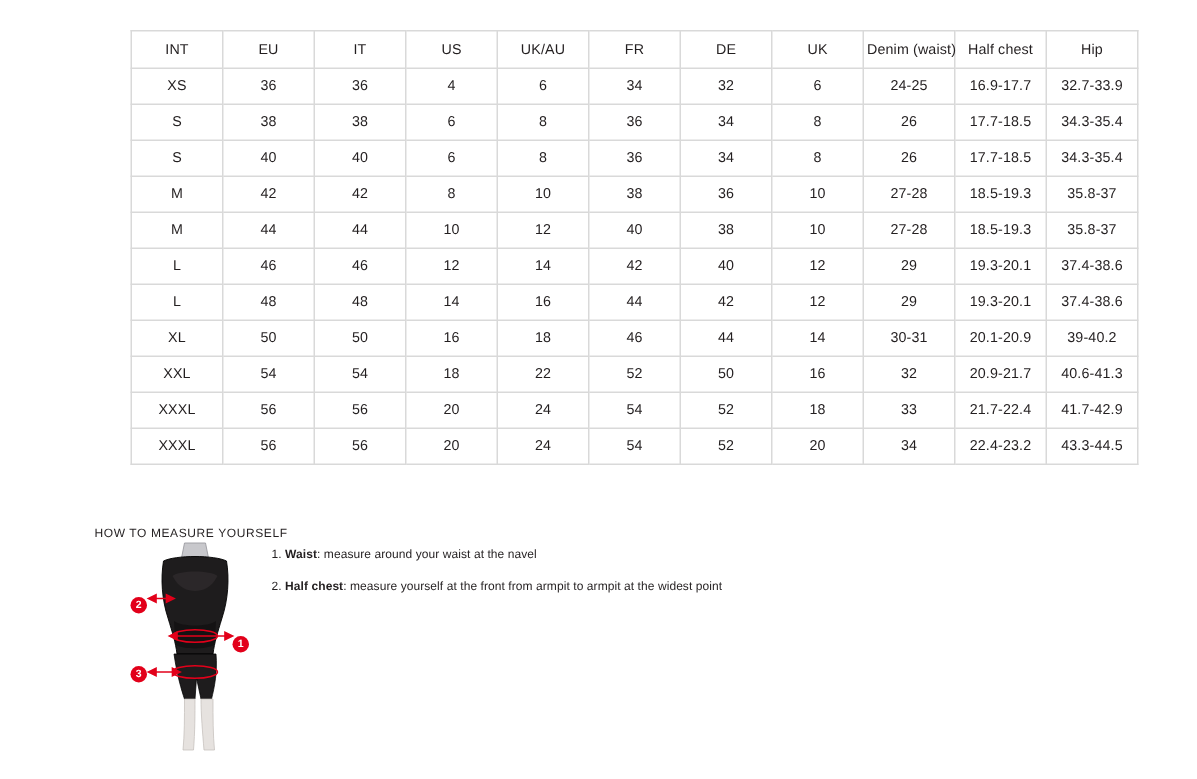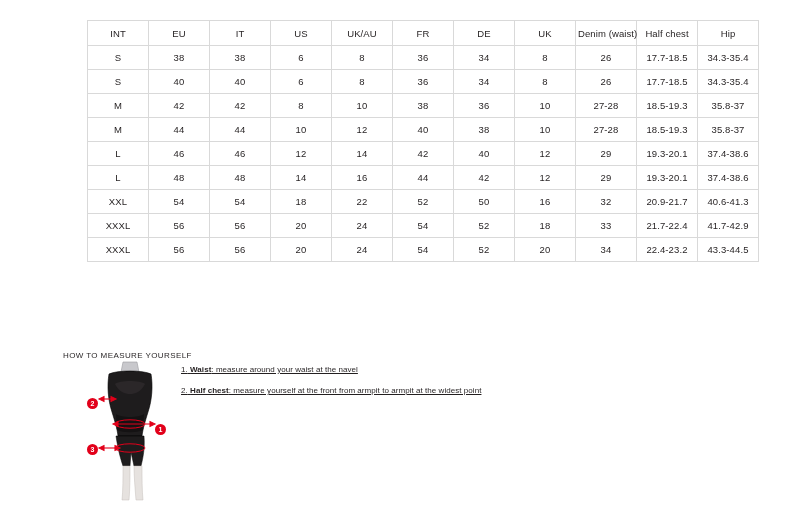--- a/index.html
+++ b/index.html
@@ -59,21 +59,20 @@
     font-size: 8px;
     font-weight: normal;
     letter-spacing: 0.4px;
     color: #231f20;
   }
   .measure-list {
     position: absolute;
     left: 181px;
     top: 364px;
     width: 420px;
-    text-decoration: underline;
   }
   .measure-item {
     font-size: 8px;
     line-height: 11px;
     color: #231f20;
     margin-bottom: 10px;
     letter-spacing: 0.05px;
   }
   .measure-item b {
     font-weight: bold;
@@ -124,20 +123,33 @@
           <th>FR</th>
           <th>DE</th>
           <th>UK</th>
           <th>Denim (waist)</th>
           <th>Half chest</th>
           <th>Hip</th>
         </tr>
       </thead>
       <tbody>
         <tr>
+          <td>XS</td>
+          <td>36</td>
+          <td>36</td>
+          <td>4</td>
+          <td>6</td>
+          <td>34</td>
+          <td>32</td>
+          <td>6</td>
+          <td>24-25</td>
+          <td>16.9-17.7</td>
+          <td>32.7-33.9</td>
+        </tr>
+        <tr>
           <td>S</td>
           <td>38</td>
           <td>38</td>
           <td>6</td>
           <td>8</td>
           <td>36</td>
           <td>34</td>
           <td>8</td>
           <td>26</td>
           <td>17.7-18.5</td>
@@ -202,20 +214,33 @@
           <td>14</td>
           <td>16</td>
           <td>44</td>
           <td>42</td>
           <td>12</td>
           <td>29</td>
           <td>19.3-20.1</td>
           <td>37.4-38.6</td>
         </tr>
         <tr>
+          <td>XL</td>
+          <td>50</td>
+          <td>50</td>
+          <td>16</td>
+          <td>18</td>
+          <td>46</td>
+          <td>44</td>
+          <td>14</td>
+          <td>30-31</td>
+          <td>20.1-20.9</td>
+          <td>39-40.2</td>
+        </tr>
+        <tr>
           <td>XXL</td>
           <td>54</td>
           <td>54</td>
           <td>18</td>
           <td>22</td>
           <td>52</td>
           <td>50</td>
           <td>16</td>
           <td>32</td>
           <td>20.9-21.7</td>

